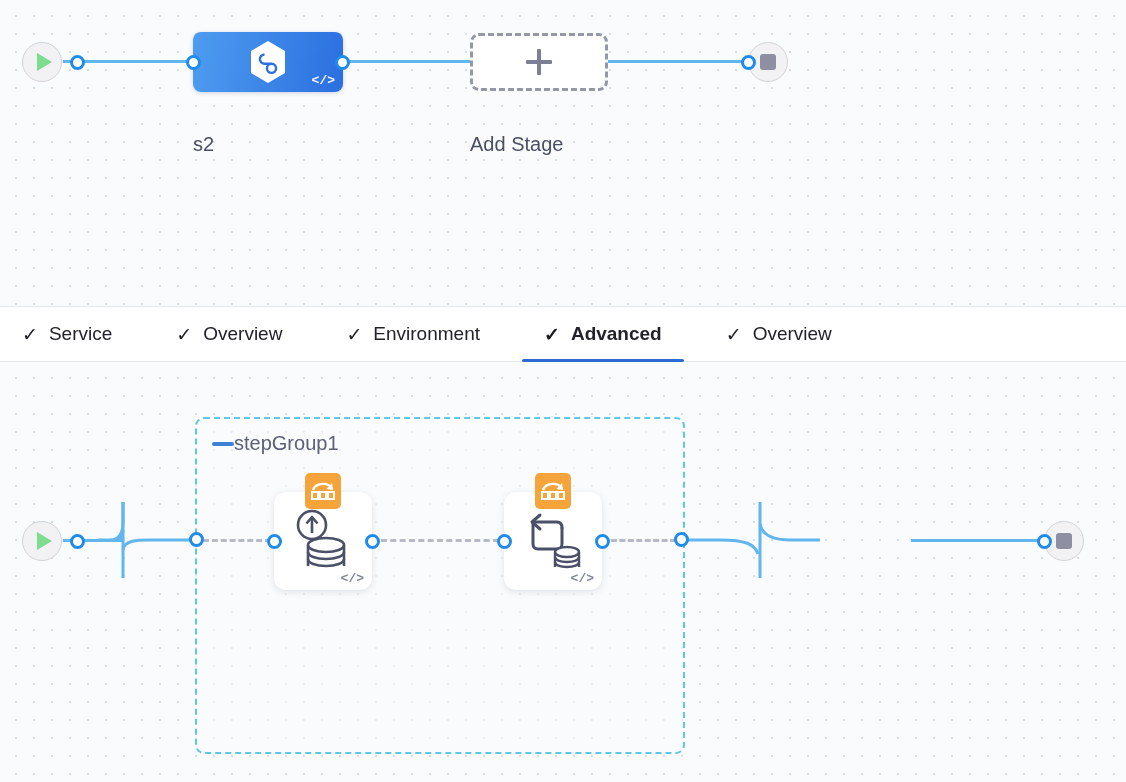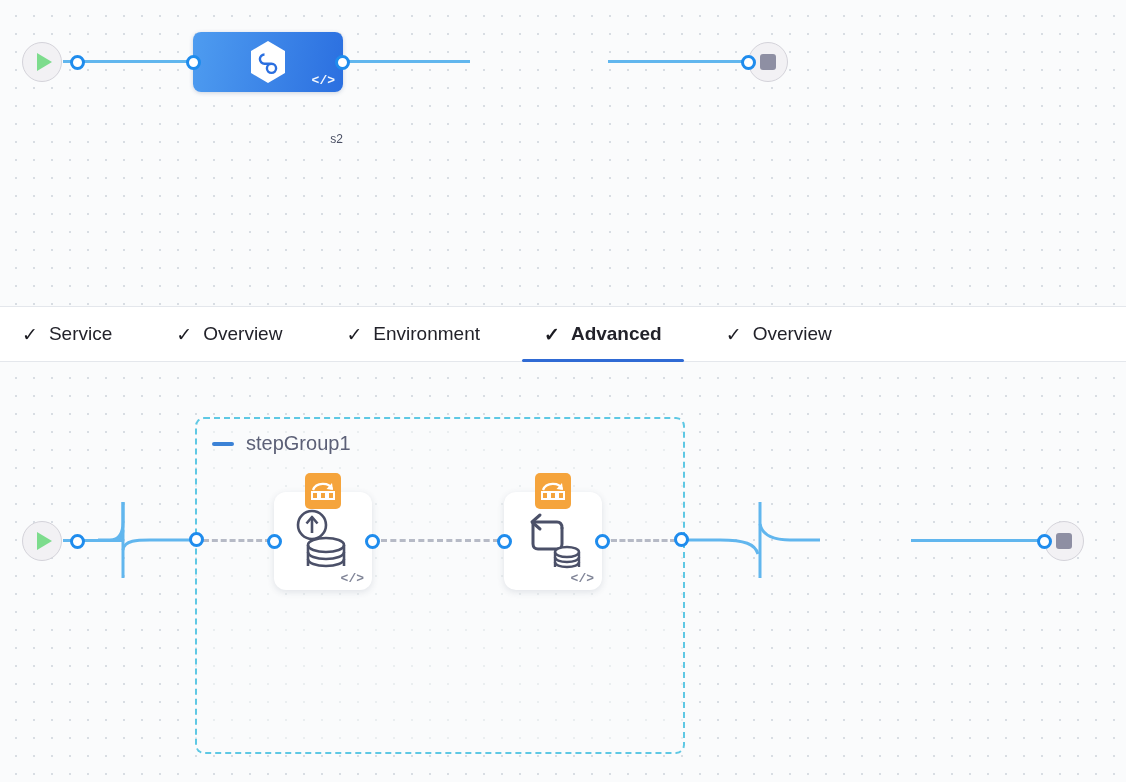--- a/index.html
+++ b/index.html
@@ -46,22 +46,22 @@
     height: 3px; background: #2f6ad4; border-radius: 2px;
   }
 
   
   .node { position: absolute; }
   .port {
     position: absolute; width: 15px; height: 15px; border-radius: 50%;
     background: #ffffff; border: 3px solid #1f8ced; z-index: 6;
   }
   .label {
-    position: absolute; text-align: right;
-    font-size: 12px; color: #4a4f63; line-height: 1.22;
+    position: absolute; text-align: left;
+    font-size: 20px; color: #4a4f63; line-height: 1.22;
     white-space: pre-wrap;
   }
 
   
   .terminal {
     width: 40px; height: 40px; border-radius: 50%;
     background: #f2f1f4; border: 1px solid #d4d3da;
     display: flex; align-items: center; justify-content: center;
   }
   .play-tri {
@@ -126,21 +126,21 @@
     display: flex; align-items: center; justify-content: center;
   }
 
   
   #step-group {
     position: absolute;
     border: 2px dashed #5ec8e4; border-radius: 9px;
     background: rgba(250,251,252,0.55);
   }
   #step-group-header {
-    position: absolute; display: flex; align-items: center; gap: 12px;
+    position: absolute; display: flex; align-items: center; gap: 0;
     font-size: 20px; color: #5c6077;
   }
   .collapse-dash { width: 22px; height: 4px; border-radius: 2px; background: #3b82d6; cursor: pointer; }
 
   svg { display: block; overflow: visible; }
 </style>
 </head>
 <body>
 
 <div id="app">
@@ -164,20 +164,26 @@
           <path d="M20 1 L37 11 L37 33 L20 43 L3 33 L3 11 Z" fill="#ffffff"></path>
           <path d="M16.5 14.5 a4.6 4.6 0 1 0 0 9.2 h7 a4.6 4.6 0 1 1 0 9.2 a4.6 4.6 0 1 1 0-9.2 h-7 a4.6 4.6 0 1 1 0-9.2 z" fill="none" stroke="#2b6fe0" stroke-width="2.4"></path>
         </svg>
         <span class="codeicon">&lt;/&gt;</span>
       </div>
       <div class="port" style="left:-7px; top:23px;"></div>
       <div class="port" style="left:142px; top:23px;"></div>
       <div class="label" style="left:0; top:100px; width:150px;">s2</div>
     </div>
 
+    <div class="node" style="left:470px; top:33px;">
+      <div class="add-node" style="width:138px; height:58px;">
+        <div class="plus"></div>
+      </div>
+      <div class="label" style="left:0; top:99px; width:138px;">Add Stage</div>
+    </div>
 
     <div class="node" style="left:742px; top:42px;">
       <div class="port" style="left:-1px; top:13px;"></div>
       <div class="terminal" style="margin-left:6px;">
         <div class="stop-sq"></div>
       </div>
     </div>
   </div>
 
   <div id="tabbar">

